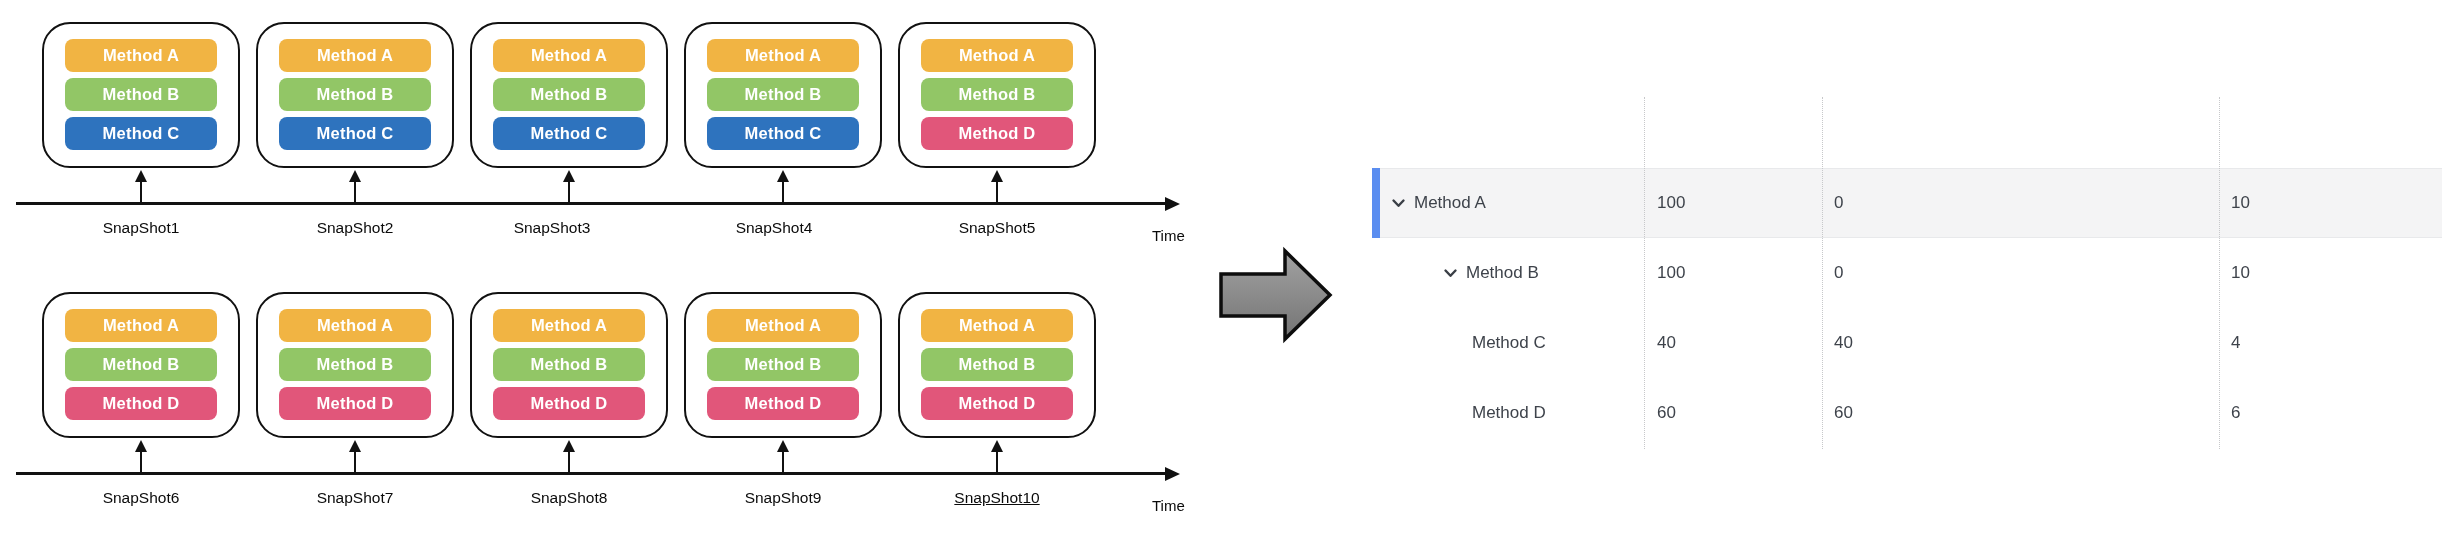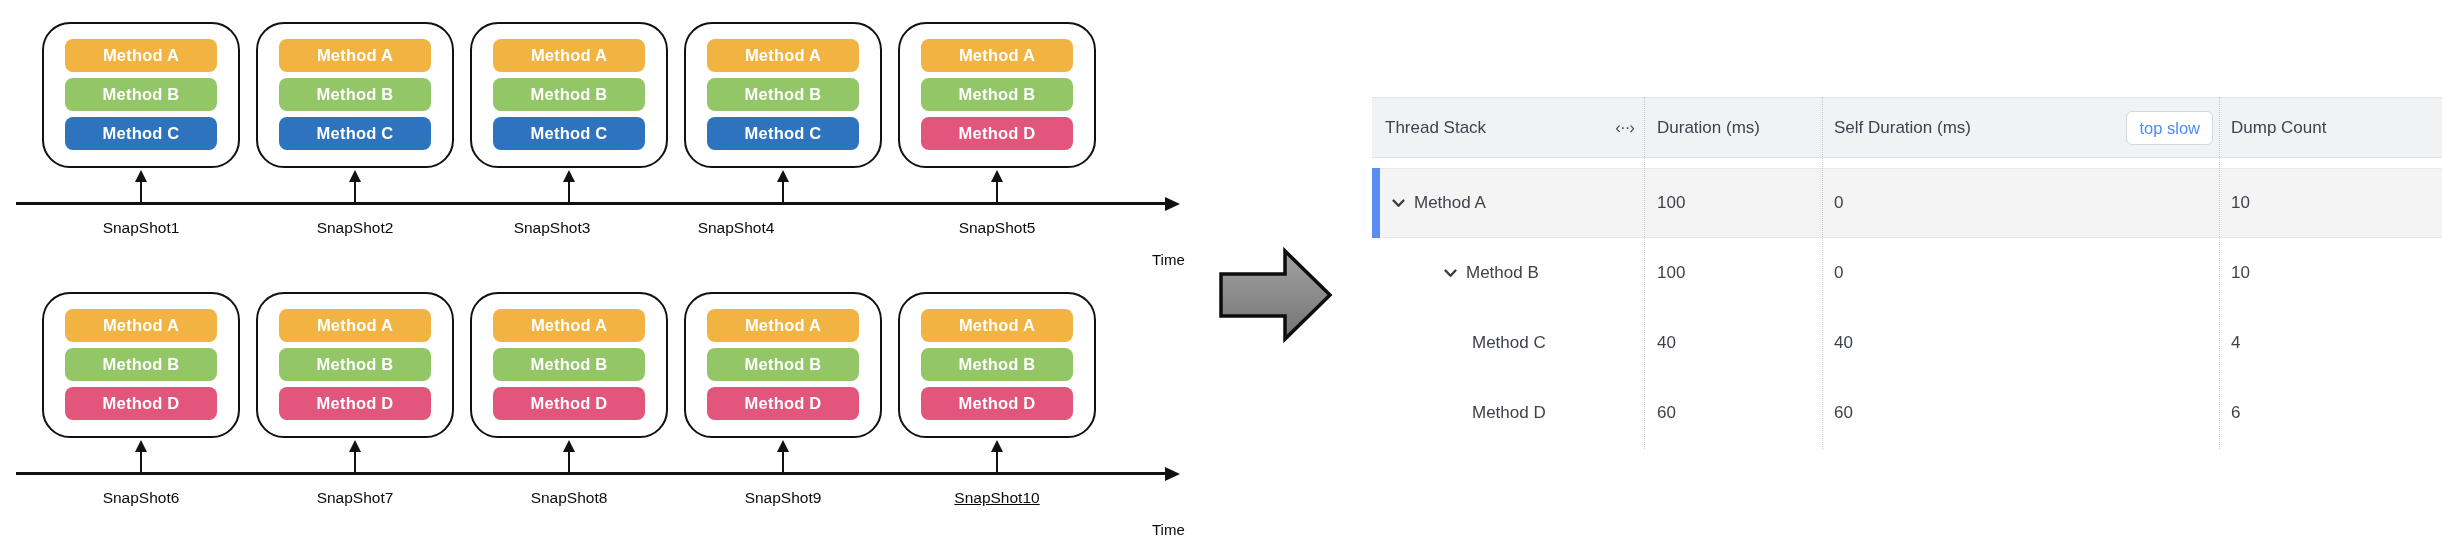--- a/index.html
+++ b/index.html
@@ -30,21 +30,21 @@
   }
   .axis{position:absolute;left:16px;top:202px;width:1150px;height:2.5px;background:#111;}
   .axis::after{
     content:"";position:absolute;right:-14px;top:-5.5px;width:0;height:0;
     border-left:15px solid #111;border-top:7px solid transparent;border-bottom:7px solid transparent;
   }
   .snap-label{
     position:absolute;top:219px;transform:translateX(-50%);
     font-size:15.5px;font-weight:500;white-space:nowrap;color:#0a0a0a;
   }
-  .time-label{position:absolute;left:1152px;top:227px;font-size:15px;font-weight:500;color:#0a0a0a;margin-top:24px;}
+  .time-label{position:absolute;left:1152px;top:227px;font-size:15px;font-weight:500;color:#0a0a0a;}
   
   .big-arrow{position:absolute;left:1218px;top:246px;}
   
   .tstack{position:absolute;left:1372px;top:97px;width:1070px;height:352px;
           font-size:17px;color:#3e434b;}
   .thead{
     position:absolute;top:0;left:0;right:0;height:61px;box-sizing:border-box;
     background:#f1f2f4;border-top:1px solid #e3e4e6;border-bottom:1px solid #e0e1e3;
     display:flex;align-items:center;
   }
@@ -104,21 +104,21 @@
           <div class="pill" style="background: rgb(46, 115, 190);">Method C</div>
         </div>
         <div class="tick" style="left: 568px;"></div>
         <div class="snap-label" style="left: 552px;">SnapShot3</div>
         <div class="snap-card" style="left: 684px;">
           <div class="pill" style="background: rgb(241, 180, 67);">Method A</div>
           <div class="pill" style="background: rgb(146, 198, 102);">Method B</div>
           <div class="pill" style="background: rgb(46, 115, 190);">Method C</div>
         </div>
         <div class="tick" style="left: 782px;"></div>
-        <div class="snap-label" style="left: 736px;">SnapShot4</div>
+        <div class="snap-label" style="left: 774px;">SnapShot4</div>
         <div class="snap-card" style="left: 898px;">
           <div class="pill" style="background: rgb(241, 180, 67);">Method A</div>
           <div class="pill" style="background: rgb(146, 198, 102);">Method B</div>
           <div class="pill" style="background: rgb(225, 86, 122);">Method D</div>
         </div>
         <div class="tick" style="left: 996px;"></div>
         <div class="snap-label" style="left: 997px;">SnapShot5</div>
       </div>
     <div class="trow" id="trow1">
       <div class="axis"></div>
@@ -165,32 +165,20 @@
     <defs>
       <linearGradient id="agrad" x1="0" y1="0" x2="0" y2="1">
         <stop offset="0" stop-color="#a2a2a2"></stop>
         <stop offset="1" stop-color="#747474"></stop>
       </linearGradient>
     </defs>
     <path d="M3 28 L67 28 L67 5 L112 49 L67 93 L67 70 L3 70 Z" fill="url(#agrad)" stroke="#0d0d0d" stroke-width="3.5" stroke-linejoin="miter"></path>
   </svg>
 
   <section class="tstack">
-    <div class="thead">
-      <div class="th th1">
-        <span>Thread Stack</span>
-        <span class="resize-icon">‹··›</span>
-      </div>
-      <div class="th th2">Duration (ms)</div>
-      <div class="th th3">
-        <span>Self Duration (ms)</span>
-        <button class="topslow">top slow</button>
-      </div>
-      <div class="th th4">Dump Count</div>
-    </div>
     <div class="tbody" id="tbody">
         <div class="trr selected">
           <div class="cell c1" style="padding-left: 18px;">
             <span class="chev">
               <svg width="17" height="14" viewBox="0 0 17 14">
                 <path d="M3.5 4.5 L8.5 9.8 L13.5 4.5" fill="none" stroke="#3a3f46" stroke-width="2.4" stroke-linecap="round" stroke-linejoin="round"></path>
               </svg>
             </span>
             <span>Method A</span>
           </div>

